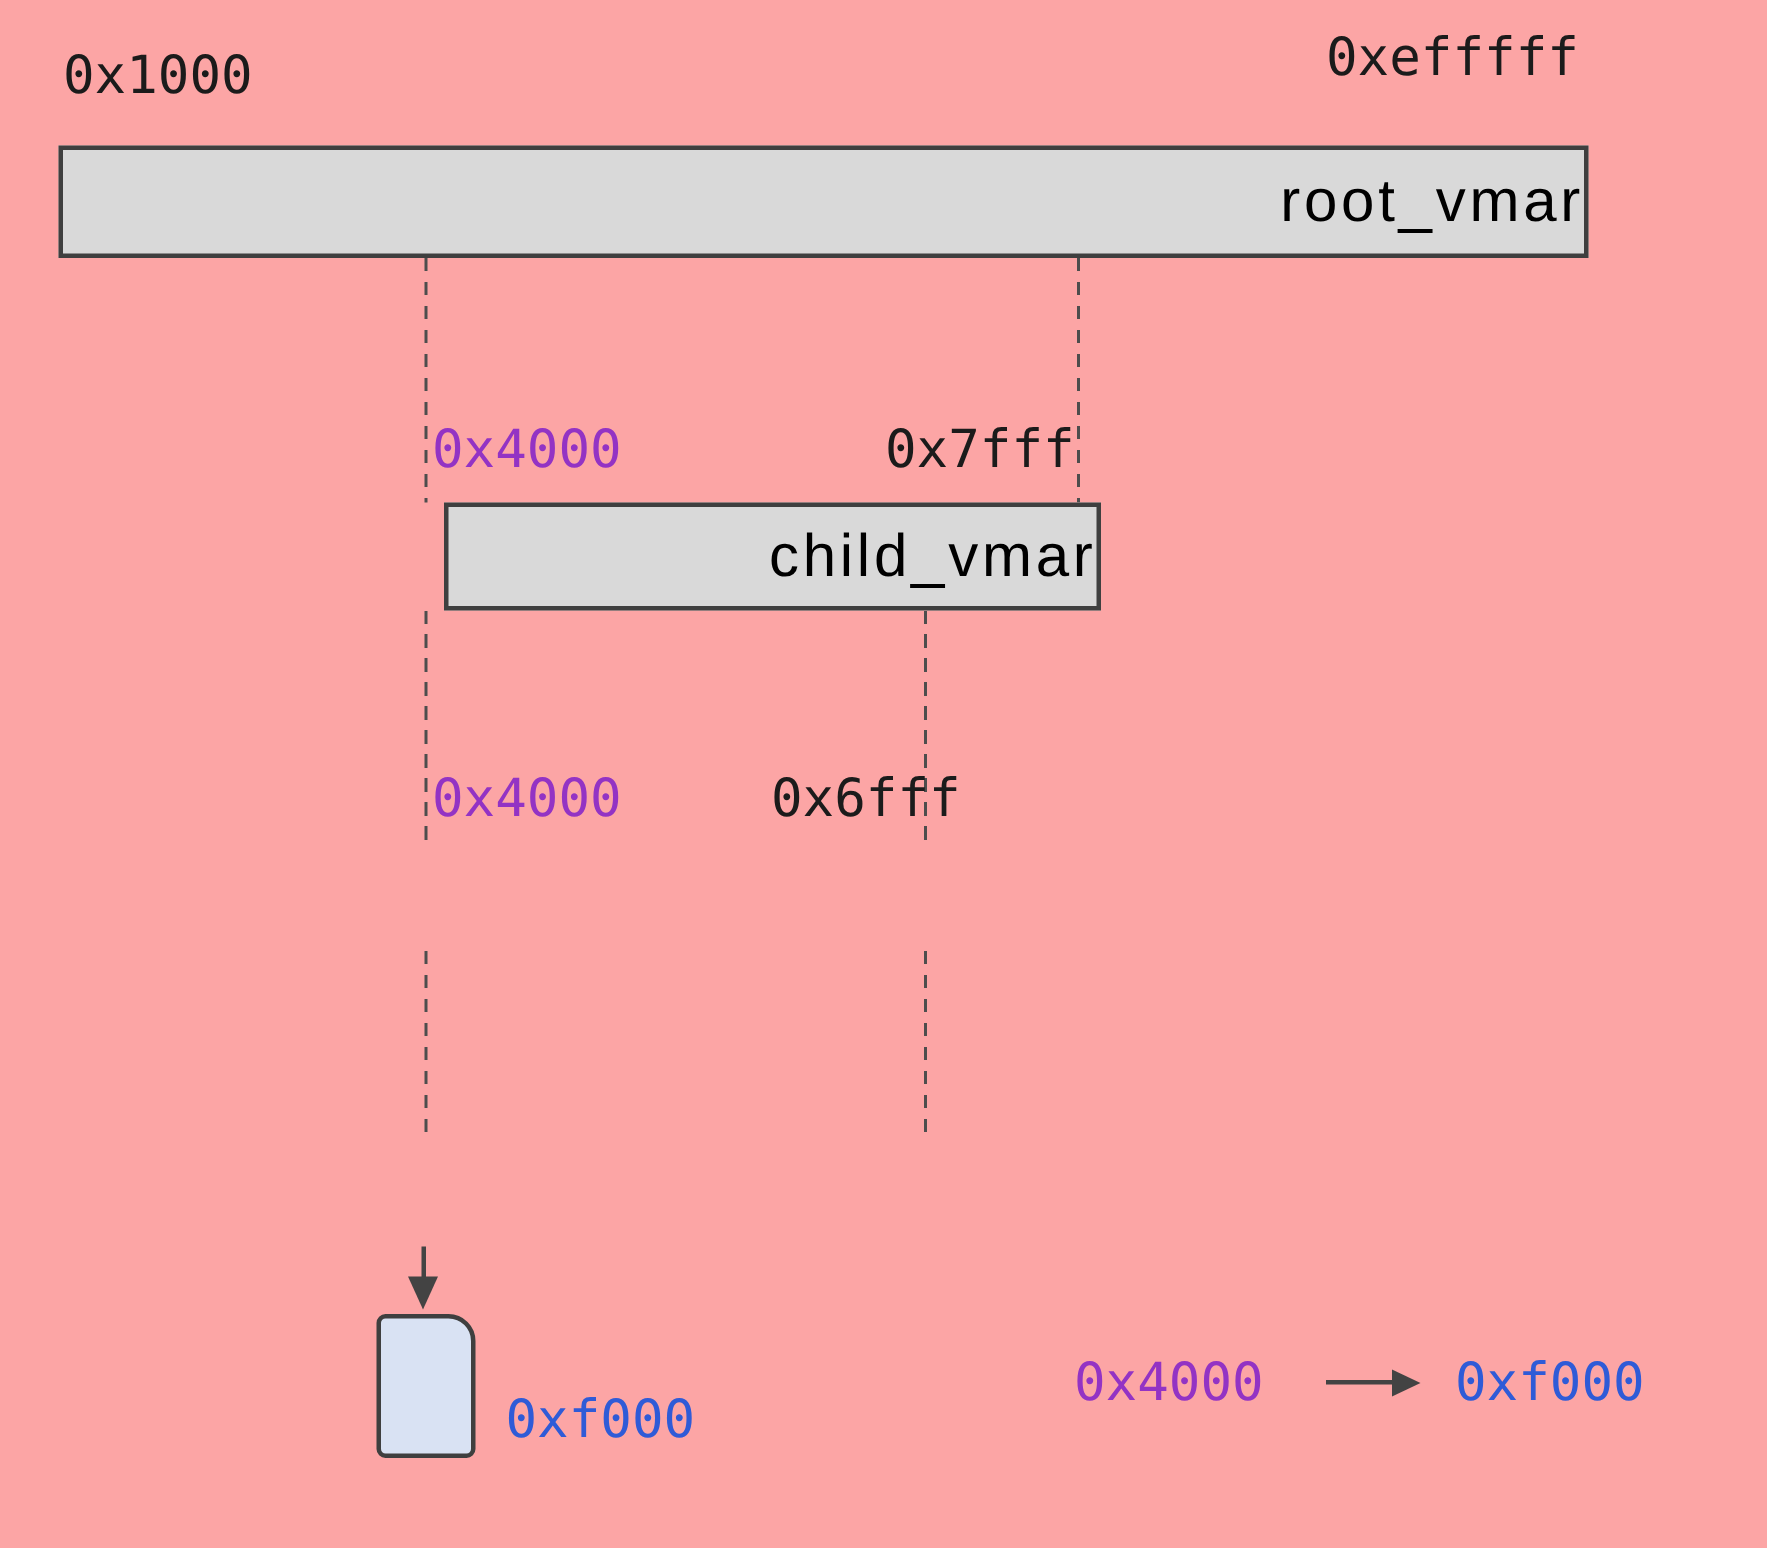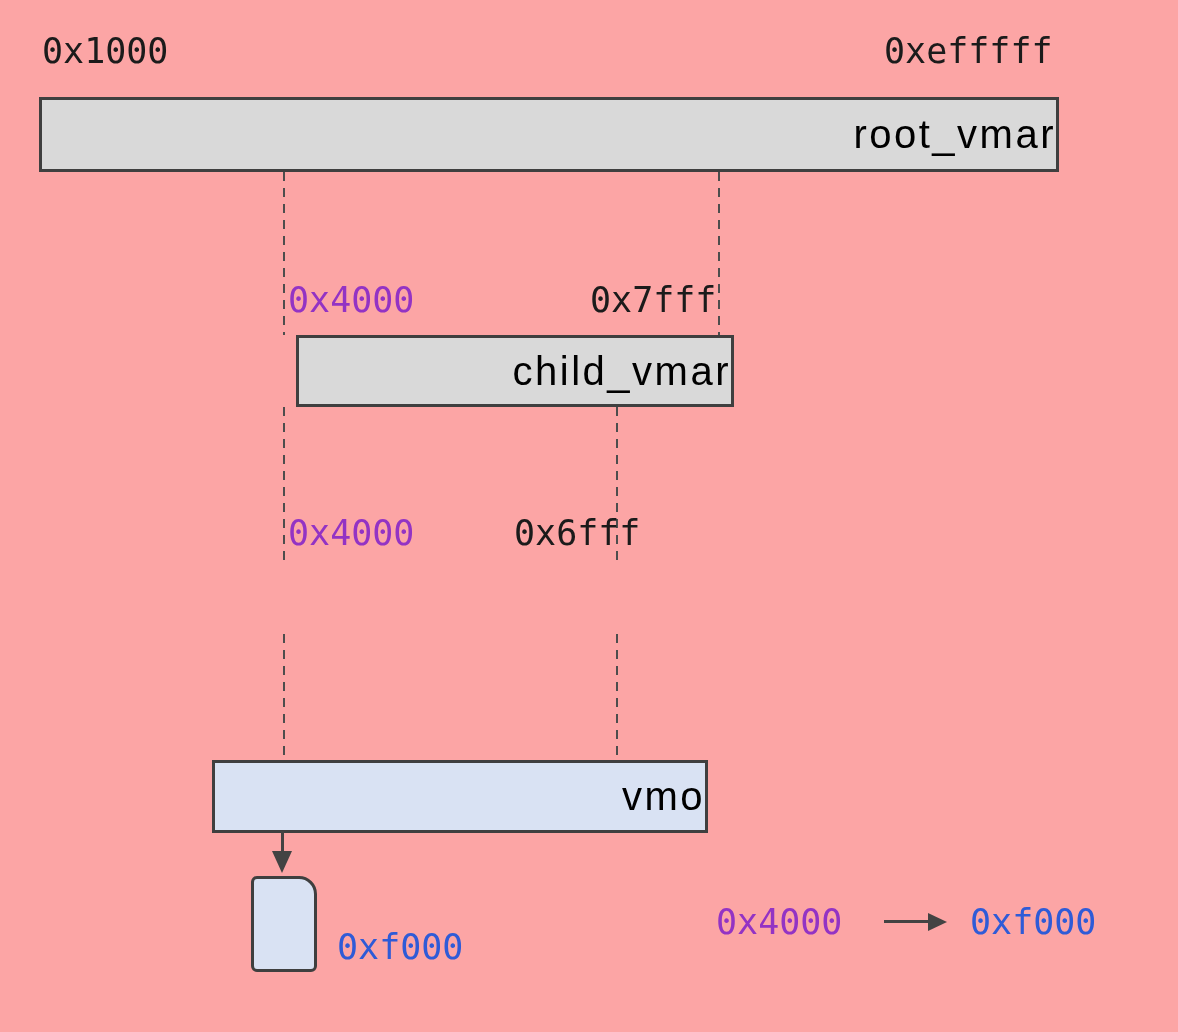--- a/index.html
+++ b/index.html
@@ -92,21 +92,21 @@
     background: #d9e2f3;
     border-radius: 6px 18px 6px 6px;
   }
 </style>
 </head>
 <body>
 
 <div class="canvas">
 
   <div class="addr" style="left:42px; top:32px;">0x1000</div>
-  <div class="addr right" style="left:884px; top:32px; width:168px;text-align:right;">0xefffff</div>
+  <div class="addr right" style="left:884px; top:20px; width:168px;text-align:right;">0xefffff</div>
 
   <div class="region" style="left:39px; top:97px; width:1020px; height:75px;">
     <span>root_vmar</span>
   </div>
 
   <div class="vdash" style="left:283px; top:172px; height:163px;"></div>
   <div class="vdash" style="left:718px; top:172px; height:163px;"></div>
 
   <div class="addr purple" style="left:288px; top:281px;">0x4000</div>
   <div class="addr right" style="left:590px; top:281px; width:126px;">0x7fff</div>
@@ -118,23 +118,20 @@
   <div class="vdash" style="left:283px; top:407px; height:156px;"></div>
   <div class="vdash" style="left:616px; top:407px; height:156px;"></div>
 
   <div class="addr purple" style="left:288px; top:514px;">0x4000</div>
   <div class="addr right" style="left:484px; top:514px; width:126px;margin-left:30px;">0x6fff</div>
 
 
   <div class="vdash" style="left:283px; top:634px; height:126px;"></div>
   <div class="vdash" style="left:616px; top:634px; height:126px;"></div>
 
-  <div class="region blue" style="left:212px; top:760px; width:496px; height:73px;">
-    <span>vmo</span>
-  </div>
 
   <div class="arrow-line-v" style="left:281px; top:831px; height:24px;"></div>
   <div class="arrow-head-down" style="left:272px; top:851px;"></div>
 
   <div class="page-box" style="left:251px; top:876px; width:66px; height:96px;"></div>
 
   <div class="addr blue" style="left:337px; top:928px;">0xf000</div>
 
   <div class="addr purple" style="left:716px; top:903px;">0x4000</div>
   <div class="arrow-line-h" style="left:884px; top:920px; width:46px;"></div>

